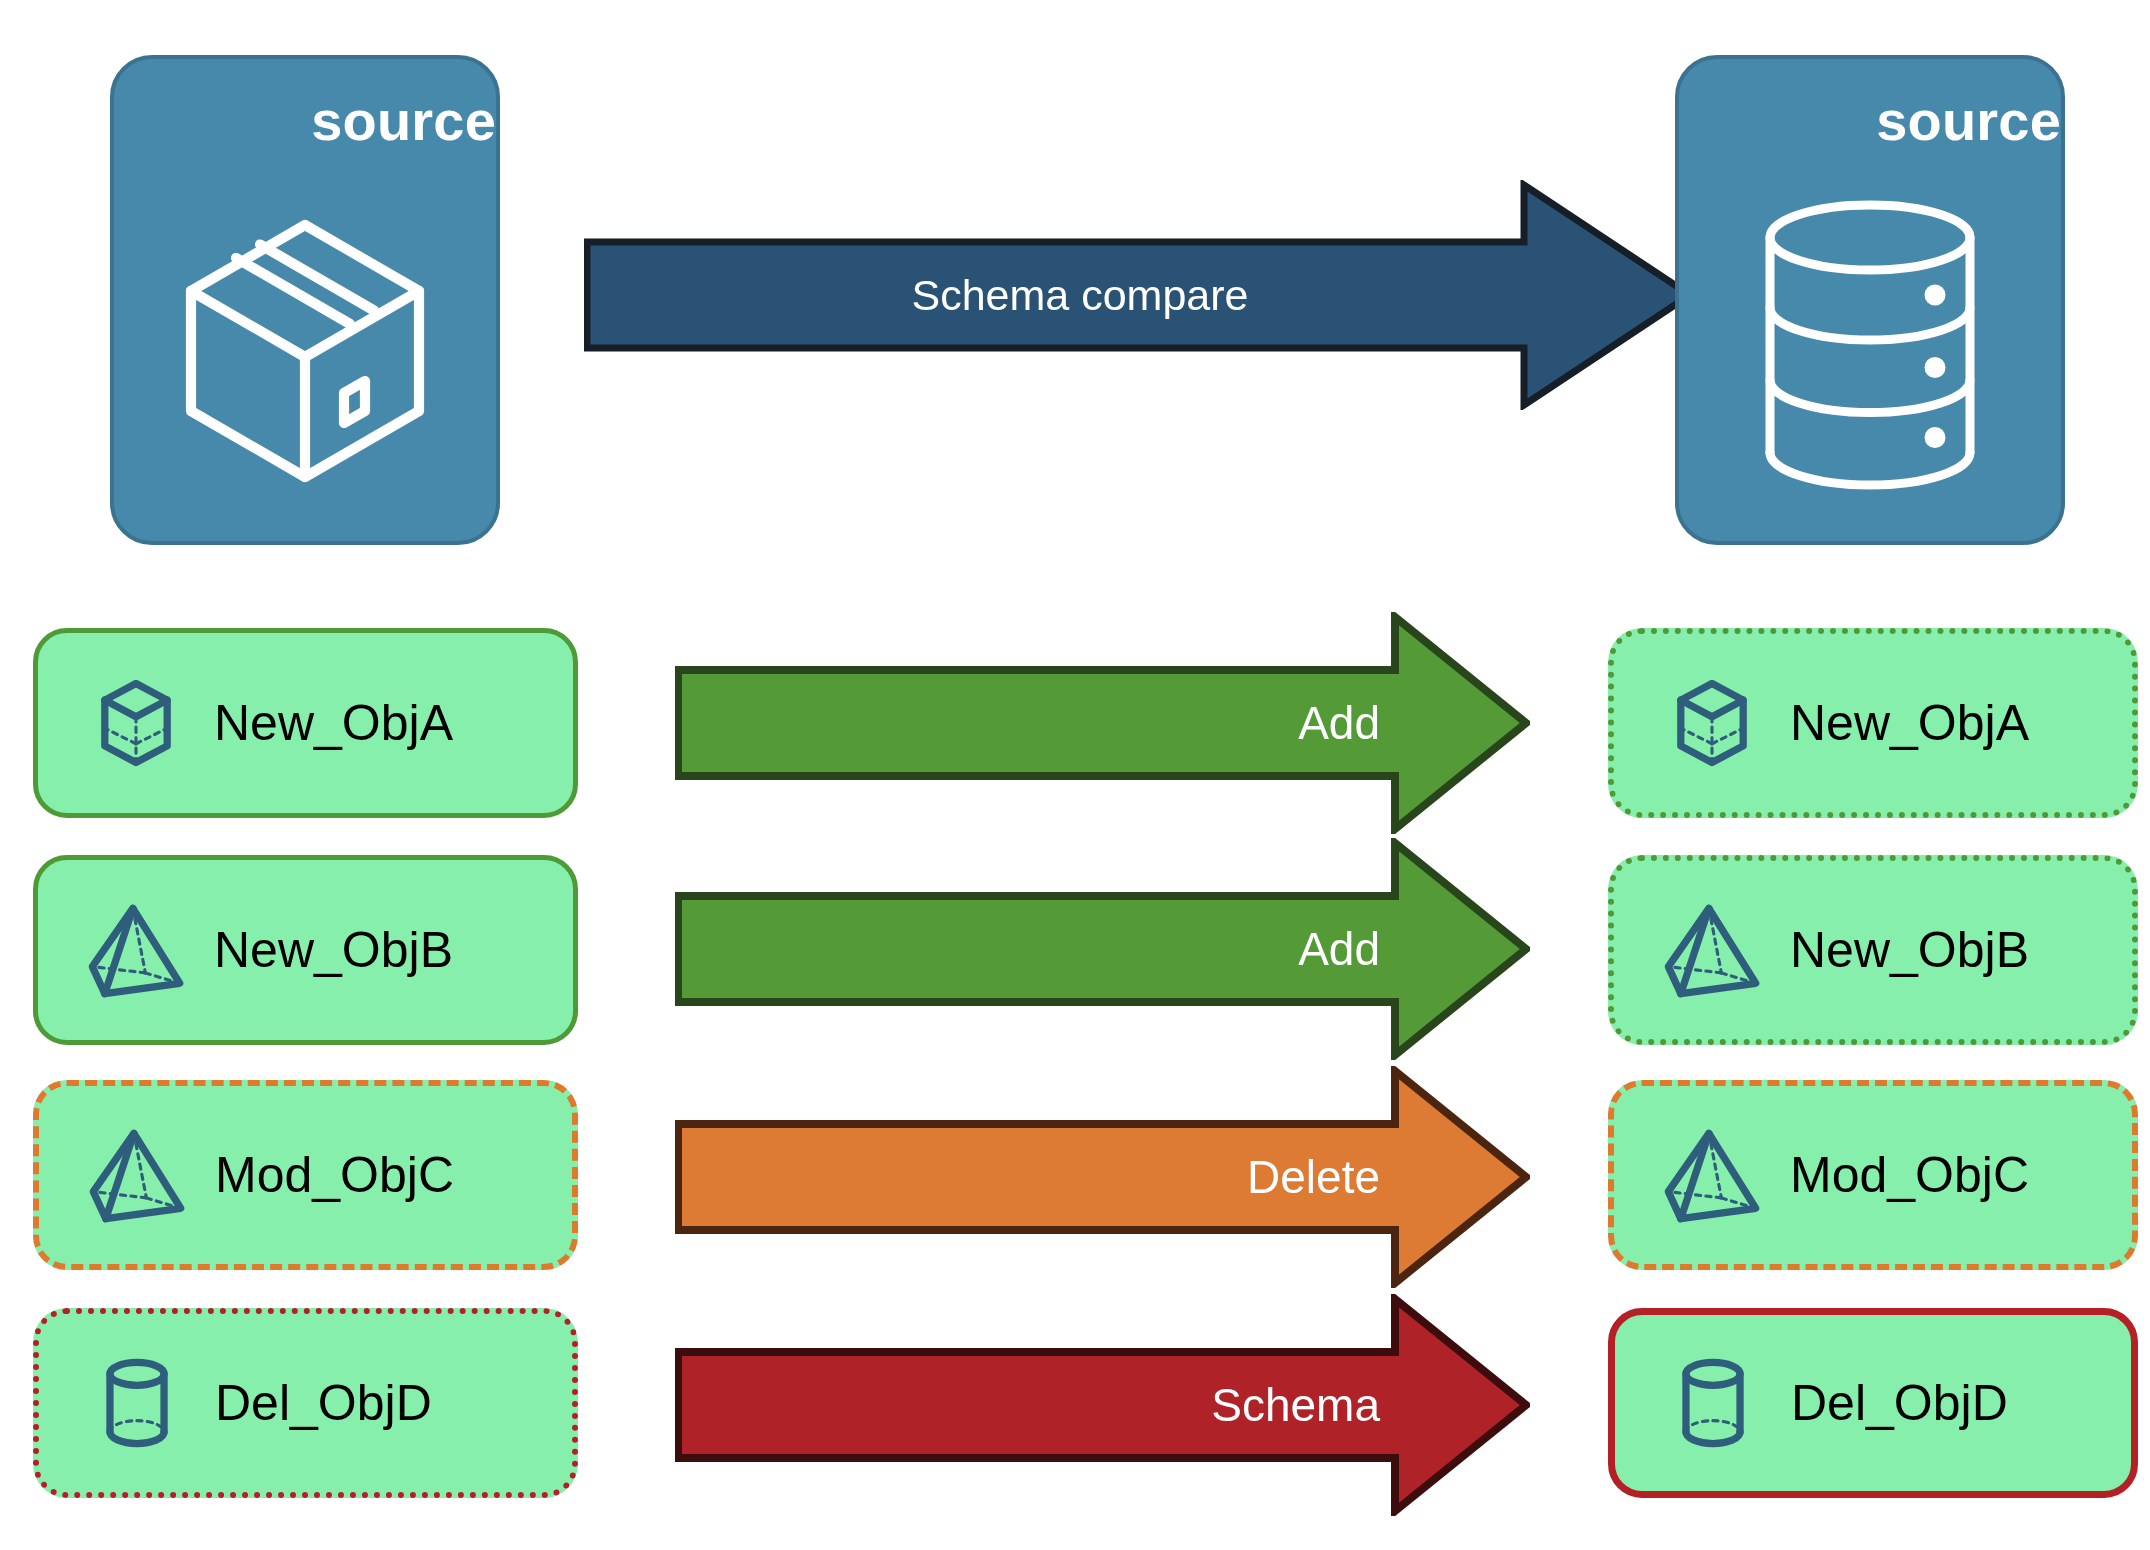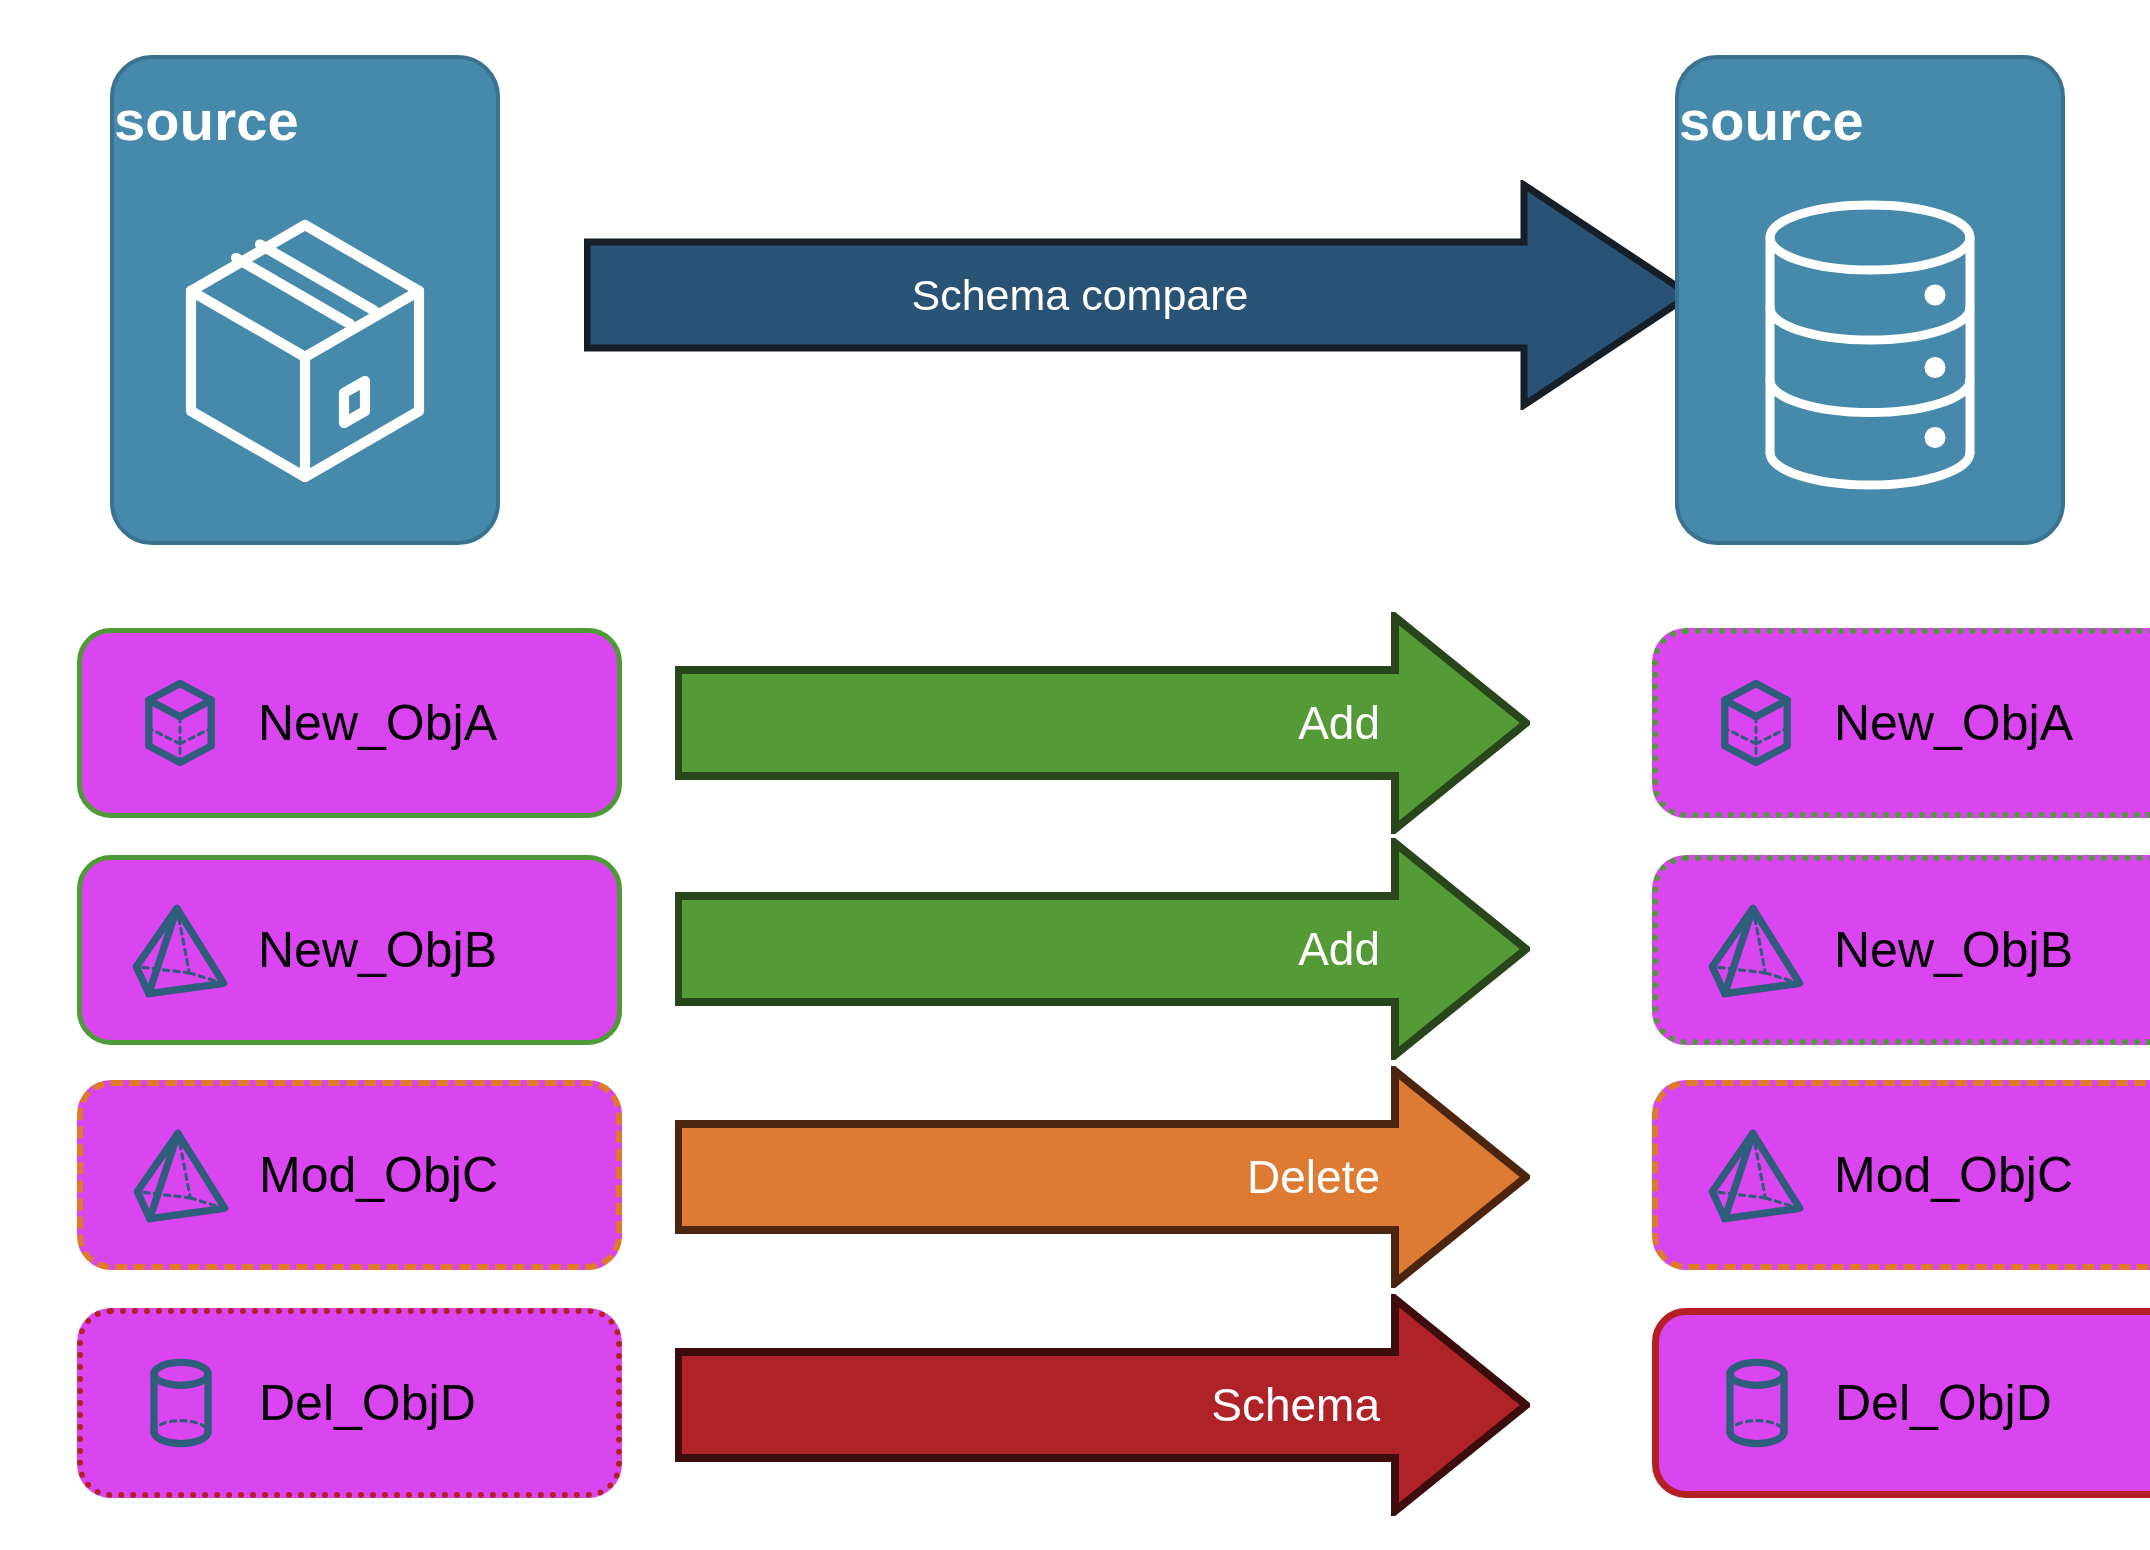--- a/index.html
+++ b/index.html
@@ -7,21 +7,21 @@
   body{width:2150px;height:1550px;font-family:"Liberation Sans",sans-serif;overflow:hidden;}
   #stage{position:relative;width:2150px;height:1550px;background:#fff;}
 
   
   .endpoint{
     position:absolute;
     border-radius:42px;
     box-sizing:border-box;
     display:flex;
     flex-direction:column;
-    align-items:flex-start;
+    align-items:flex-end;
   }
   .endpoint .ep-title{
     color:#ffffff;
     font-weight:bold;
     font-size:56px;
     letter-spacing:.2px;
     margin-top:34px;
     line-height:1;
     font-family:"Liberation Sans",sans-serif;
   }
@@ -45,26 +45,25 @@
     font-size:43px;
     font-family:"Liberation Sans",sans-serif;
     pointer-events:none;
   }
   .big-arrow .lbl.shift{ padding-right:118px; }
 
   
   .obj-card{
     position:absolute;
     box-sizing:border-box;
-    background:#d946ef;
+    background:#86efac;
     border-radius:34px;
     display:flex;
     align-items:center;
     padding-left:46px;
-    margin-left:44px;
   }
   .obj-card .obj-icon{
     width:104px;height:104px;
     flex:0 0 104px;
     display:flex;align-items:center;justify-content:center;
   }
   .obj-card .obj-label{
     margin-left:26px;
     font-size:50px;
     color:#000000;

